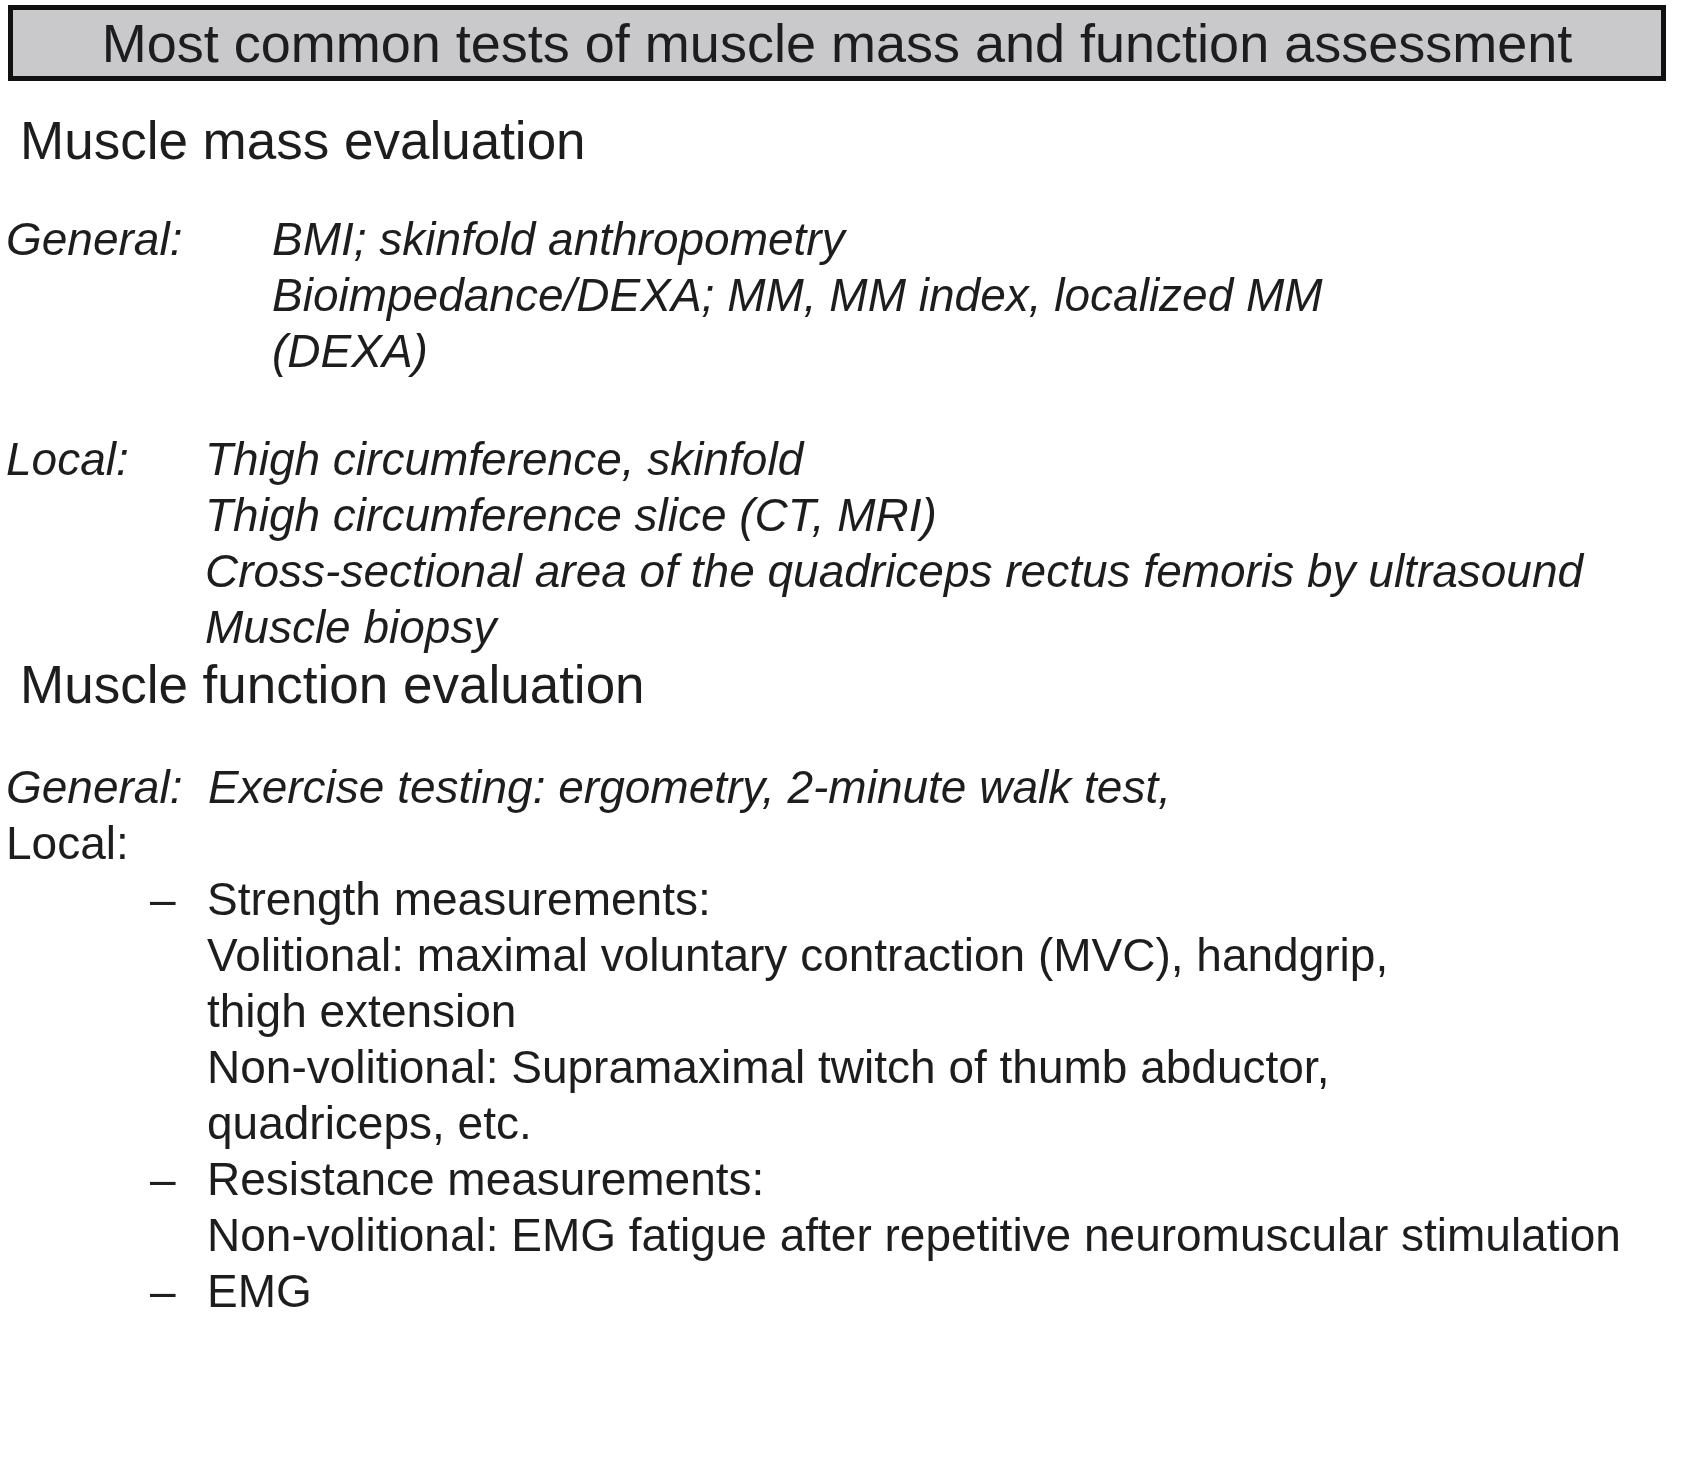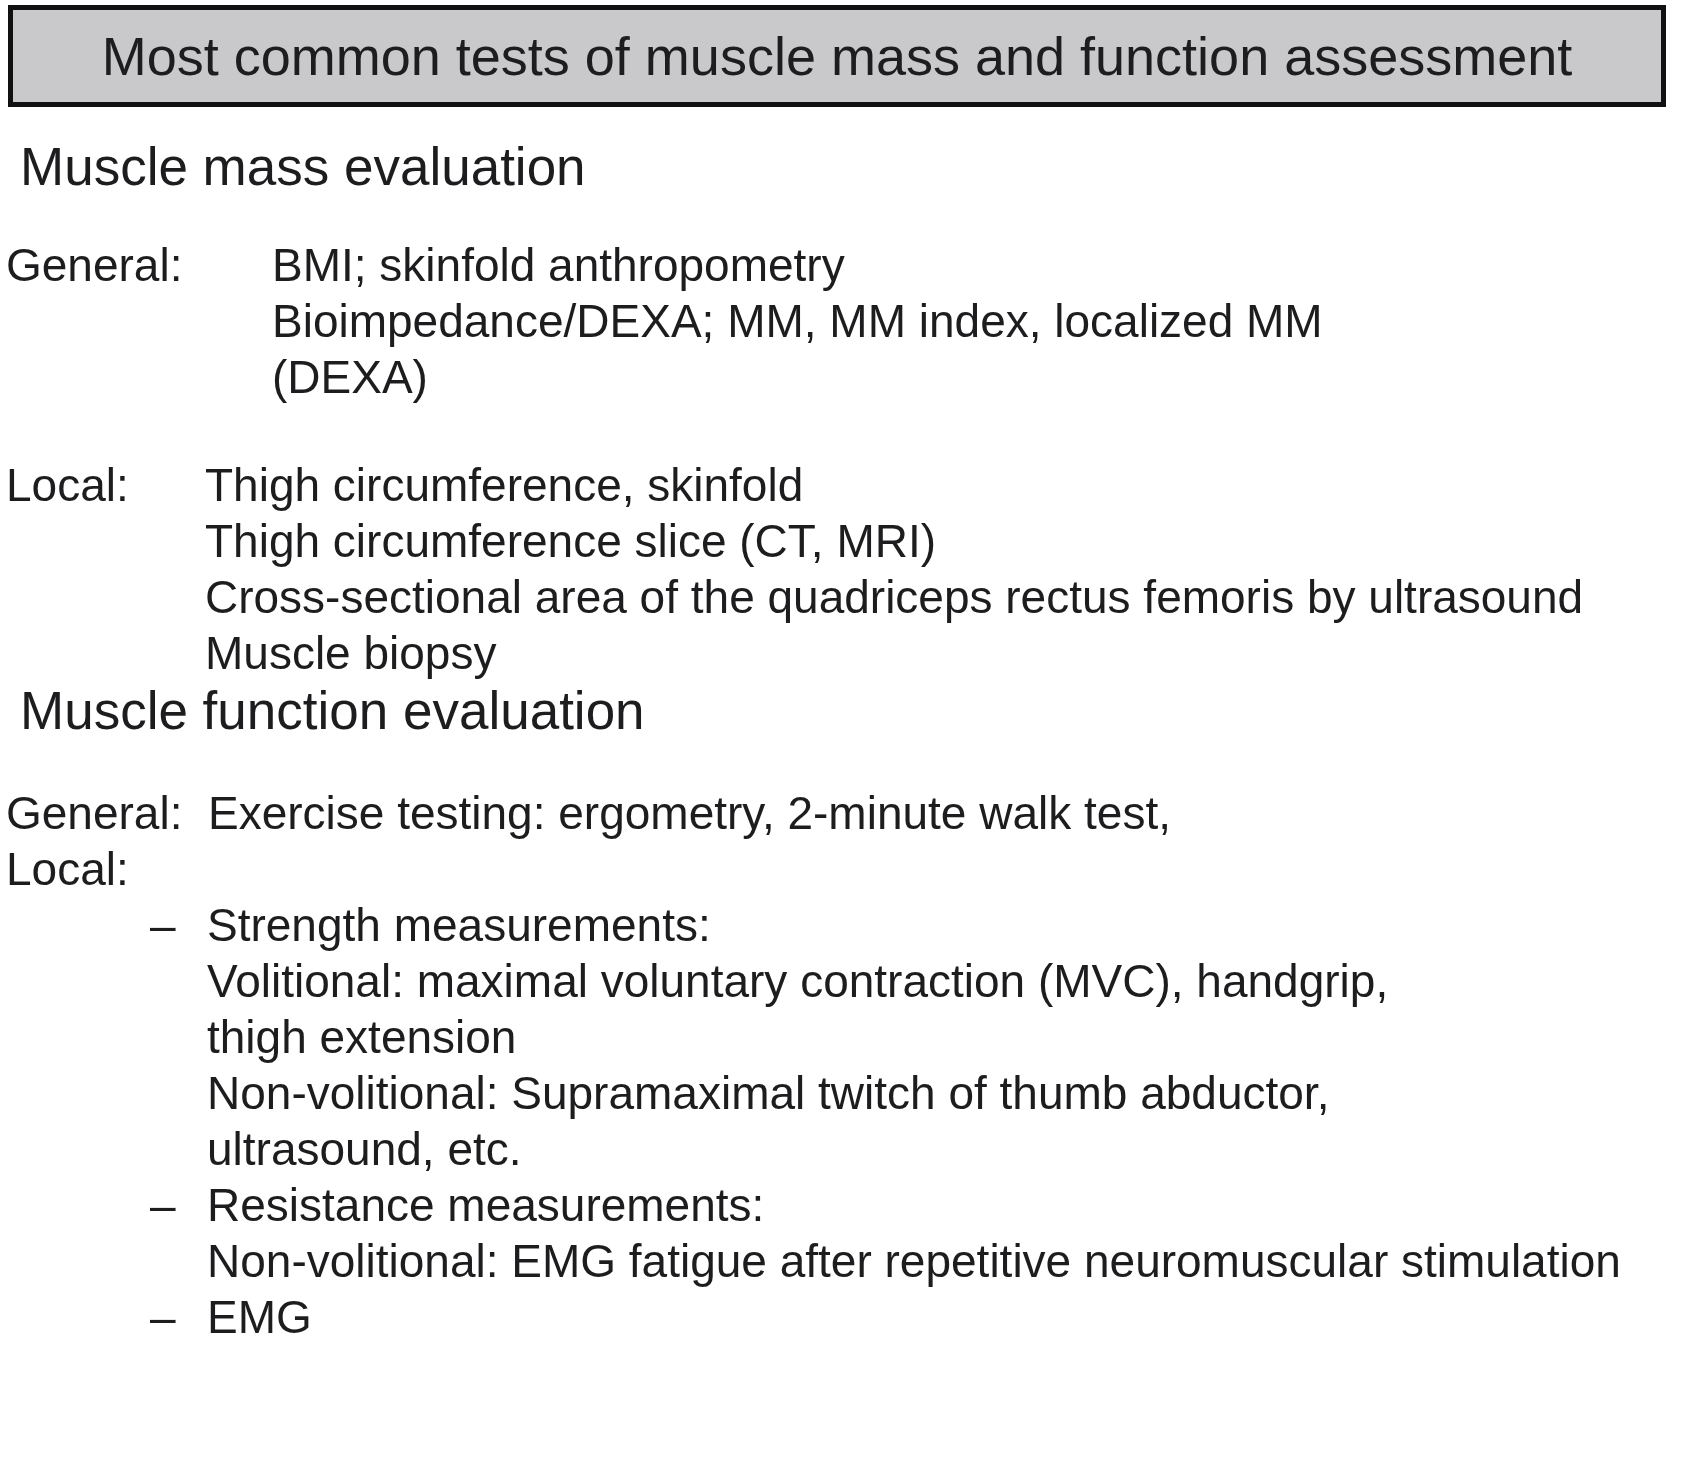--- a/index.html
+++ b/index.html
@@ -24,21 +24,21 @@
     width: 1694px;
     height: 1470px;
     background: var(--page-bg);
   }
 
   
   .title-box {
     margin: 5px 28px 0 8px;
     background: var(--box-bg);
     border: 5px solid var(--box-border);
-    height: 102px;
+    height: 76px;
     display: flex;
     align-items: center;
     justify-content: center;
   }
   .title-box .title-text {
     font-size: 54px;
     letter-spacing: 0px;
     white-space: nowrap;
   }
 
@@ -56,20 +56,21 @@
     font-size: 46px;
     line-height: 56px;
     white-space: nowrap;
   }
 
   
   .row {
     display: flex;
     align-items: flex-start;
     padding-left: 6px;
+    font-style: italic;
   }
   .row .label { flex-shrink: 0; }
   .row-mass-general { margin-top: 40px; }
   .row-mass-general .label { width: 266px; }
   .row-mass-local { margin-top: 52px; }
   .row-mass-local .label { width: 199px; }
 
   
   .row-fn-general { margin-top: 44px; }
   .row-fn-general .label { width: 202px; }
@@ -132,21 +133,21 @@
 
   <div class="line fn-local-label">Local:</div>
 
   <div class="bullet-row">
     <span class="bullet-marker">–</span>
     <div class="bullet-content">
       <div class="line">Strength measurements:</div>
       <div class="line">Volitional: maximal voluntary contraction (MVC), handgrip,</div>
       <div class="line">thigh extension</div>
       <div class="line">Non-volitional: Supramaximal twitch of thumb abductor,</div>
-      <div class="line">ultrasound, etc.</div>
+      <div class="line">quadriceps, etc.</div>
     </div>
   </div>
 
   <div class="bullet-row">
     <span class="bullet-marker">–</span>
     <div class="bullet-content">
       <div class="line">Resistance measurements:</div>
       <div class="line">Non-volitional: EMG fatigue after repetitive neuromuscular stimulation</div>
     </div>
   </div>

